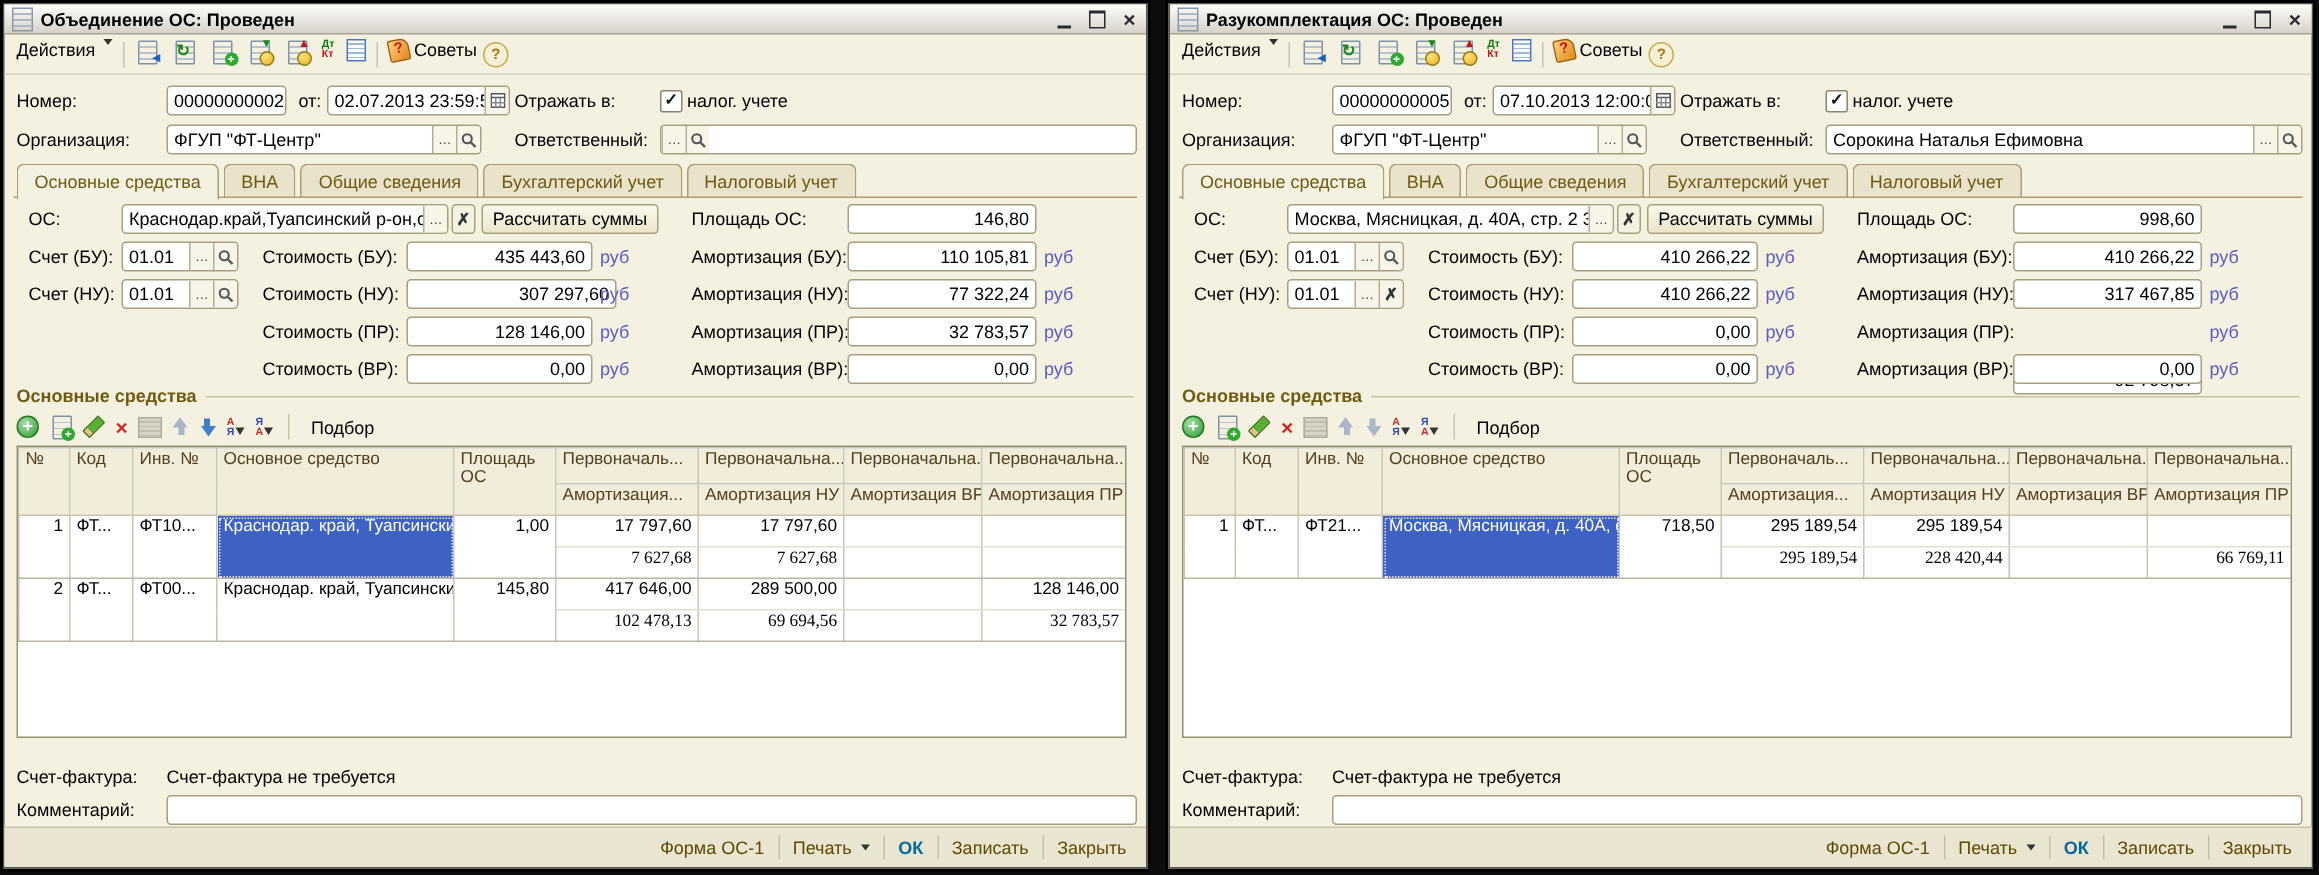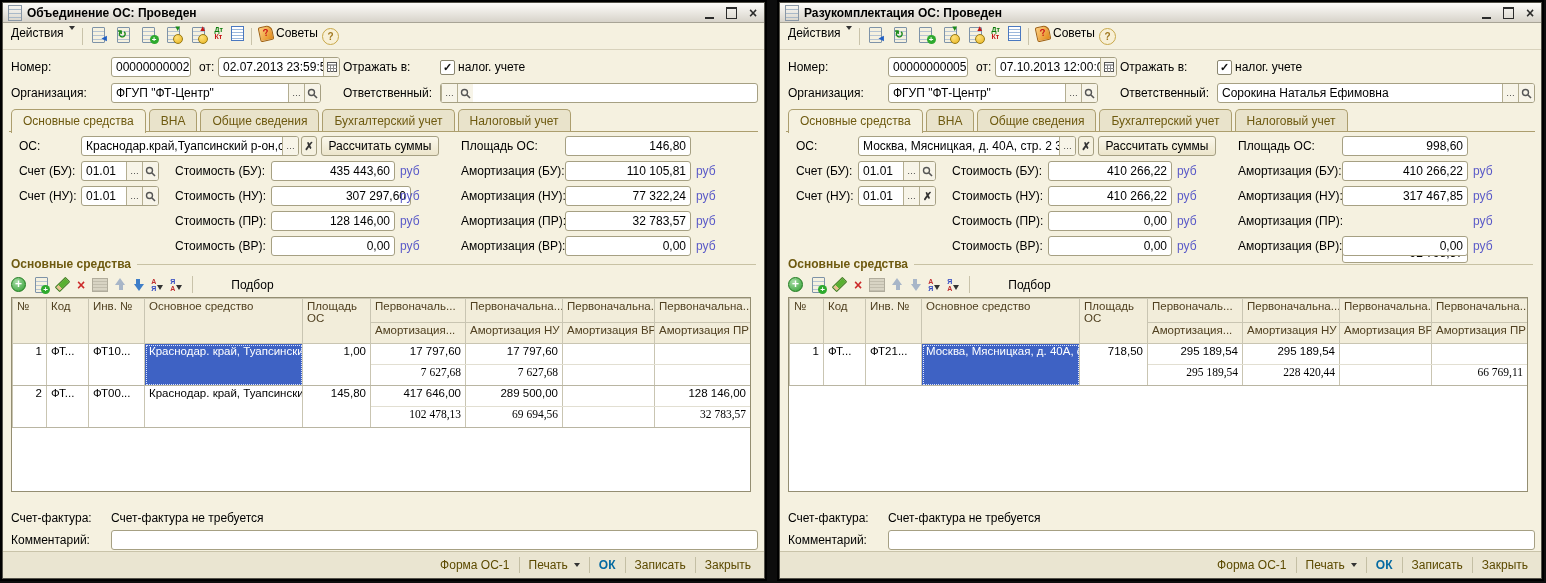--- a/index.html
+++ b/index.html
@@ -75,21 +75,21 @@
     background-image:repeating-linear-gradient(#0000 0 2px,#c2beae 2px 3px);}
   .arr{position:relative;width:11px;height:13px;color:#6f93c4;}
   .arr i{position:absolute;left:0;top:0;border-left:5.5px solid transparent;border-right:5.5px solid transparent;border-bottom:7px solid currentColor;}
   .arr b{position:absolute;left:3.5px;top:6px;width:4px;height:6px;background:currentColor;}
   .arr.down{transform:rotate(180deg);}
   .arr.on{color:#3f7ec8;} .arr.dis{color:#a8b6c8;}
   .sortg{display:flex;align-items:center;gap:1px;}
   .sortg .col{display:flex;flex-direction:column;font-weight:bold;font-size:7px;line-height:7px;}
   .sortg .a{color:#c03030;} .sortg .ya{color:#3048c0;}
   .sortg .sar{width:0;height:0;border-left:3px solid transparent;border-right:3px solid transparent;border-top:5px solid #333;margin-top:5px;}
-  .pick{color:#000;padding:0 4px;margin-left:24px;}
+  .pick{color:#000;padding:0 4px;}
   
   .gridbox{position:absolute;left:8px;top:294px;width:740px;height:195px;background:#fff;
     border:1px solid #948e72;box-sizing:border-box;overflow:hidden;}
   table.grid{border-collapse:collapse;table-layout:fixed;width:738px;font-size:11.5px;}
   table.grid th,table.grid td{border:1px solid #c9c5b2;padding:1px 4px;overflow:hidden;white-space:nowrap;box-sizing:border-box;}
   table.grid th{background:#f2edda;color:#504020;font-weight:normal;text-align:left;vertical-align:top;}
   table.grid tr.h1 th{height:24px;} table.grid tr.h2 th{height:21px;}
   table.grid td{vertical-align:top;}
   td.num,th.num{text-align:right;}
   tr.l1 td{height:21px;border-bottom:1px solid #e2dfd2;}

